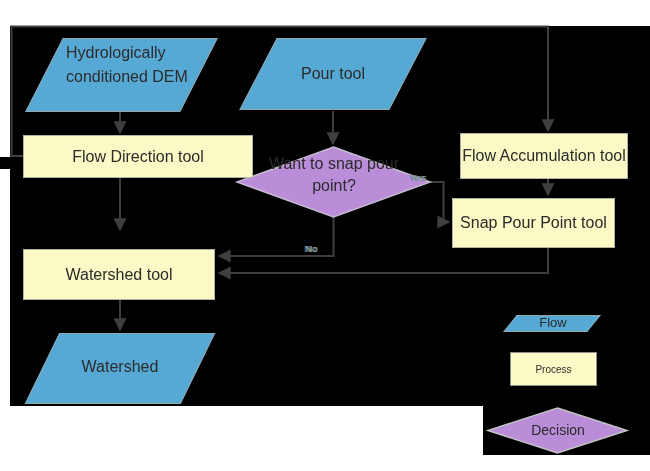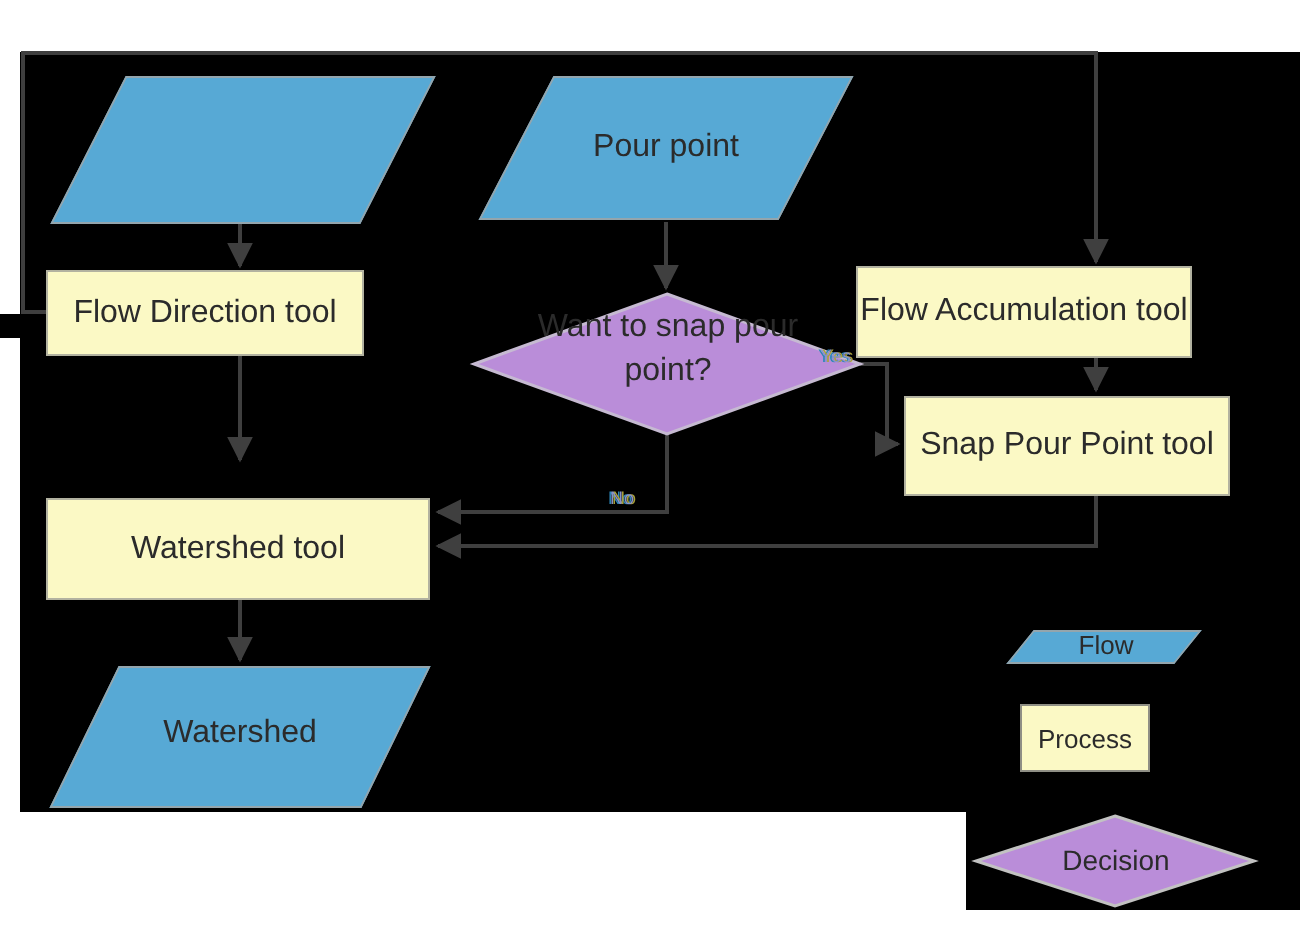--- a/index.html
+++ b/index.html
@@ -18,25 +18,25 @@
   .shape{position:absolute;box-sizing:border-box;}
   .data-shape{background:#57a9d5;border:1px solid #93a5ad;}
   .process-shape{background:#fbf9c5;border:1px solid #b2b2a0;}
 
   .shape-dem{left:44px;top:38px;width:155px;height:74px;transform:skewX(-27deg);}
   .shape-pour{left:258px;top:38px;width:150px;height:72px;transform:skewX(-27.5deg);}
   .shape-watershed{left:42px;top:333px;width:156px;height:71px;transform:skewX(-26deg);}
   .shape-legend-data{left:510px;top:315px;width:84px;height:17px;transform:skewX(-39deg);}
 
   .box{display:flex;align-items:center;justify-content:center;font-size:16px;}
-  .box-flowdir{left:23px;top:135px;width:159px;height:43px;}
-  .box-flowacc{left:428px;top:133px;width:168px;height:46px;}
+  .box-flowdir{left:23px;top:135px;width:230px;height:43px;}
+  .box-flowacc{left:460px;top:133px;width:168px;height:46px;}
   .box-snap{left:452px;top:198px;width:163px;height:50px;}
   .box-watershedtool{left:23px;top:249px;width:192px;height:51px;}
-  .box-legend-process{left:510px;top:352px;width:65px;height:34px;font-size:13px;border-color:#8f8f85;}
+  .box-legend-process{left:510px;top:352px;width:87px;height:34px;font-size:10px;border-color:#8f8f85;}
 
   .lbl{position:absolute;font-size:16px;line-height:22px;}
   .lbl-dem{left:66px;top:41px;width:130px;line-height:24px;text-align:left;}
   .lbl-pour{left:253px;top:63px;width:160px;text-align:center;}
   .lbl-decision{left:268px;top:153px;width:132px;text-align:center;}
   .lbl-watershed{left:40px;top:356px;width:160px;text-align:center;}
   .lbl-legend-data{left:503px;top:314px;width:100px;height:18px;line-height:18px;text-align:center;font-size:13px;}
   .lbl-legend-decision{left:506px;top:421px;width:104px;text-align:center;font-size:14px;line-height:18px;}
 
   .edge-lbl{
@@ -85,21 +85,22 @@
   <div class="shape process-shape box box-flowacc">
     <span>Flow Accumulation tool</span>
   </div>
   <div class="shape process-shape box box-snap">
     <span>Snap Pour Point tool</span>
   </div>
   <div class="shape process-shape box box-watershedtool">
     <span>Watershed tool</span>
   </div>
 
-  <div class="lbl lbl-pour">Pour point</div>
+  <div class="lbl lbl-dem">Hydrologically conditioned DEM</div>
+  <div class="lbl lbl-pour">Pour tool</div>
   <div class="lbl lbl-watershed">Watershed</div>
   <div class="lbl lbl-decision">Want to snap pour point?</div>
 
   <div class="edge-lbl edge-lbl-yes">Yes</div>
   <div class="edge-lbl edge-lbl-no">No</div>
 
   <div class="shape data-shape shape-legend-data"></div>
   <div class="lbl lbl-legend-data">Flow</div>
   <div class="shape process-shape box box-legend-process">
     <span>Process</span>

